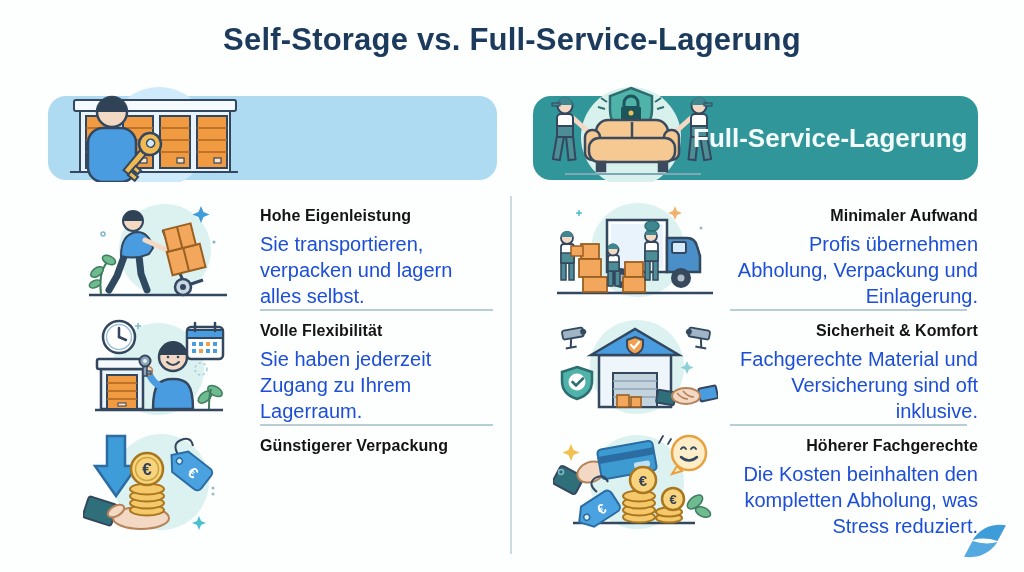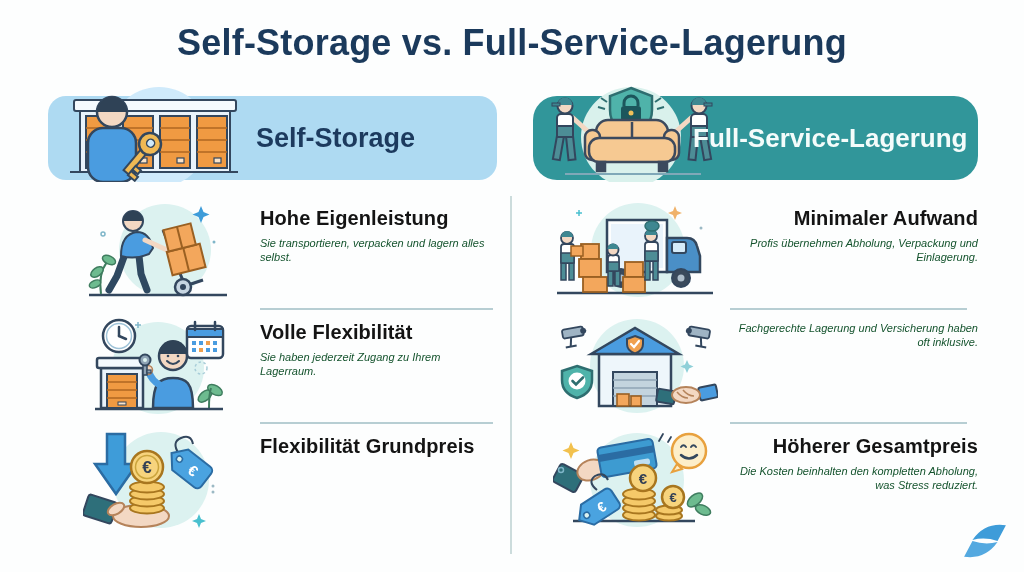--- a/index.html
+++ b/index.html
@@ -1,40 +1,40 @@
 <!DOCTYPE html>
 <html><head>
 <meta charset="utf-8">
 <style>
   html,body { margin:0; padding:0; background:#ffffff; }
   .page { position:relative; width:1024px; height:572px; background:#fdfefe;
           font-family:"Liberation Sans", sans-serif; overflow:hidden; }
   .title { position:absolute; top:22px; left:0; width:100%; margin:0; text-align:center;
-           font-size:36px; font-weight:700; color:#1b3a5c; letter-spacing:.2px; }
+           font-size:31px; font-weight:700; color:#1b3a5c; letter-spacing:.2px; }
   .col { position:absolute; top:96px; }
   .col-left  { left:48px;  width:449px; }
   .col-right { left:533px; width:445px; }
   .hdr { position:relative; height:84px; border-radius:18px; }
   .hdr-left  { background:#aedaf2; }
-  .hdr-right { background:#31969a;border-radius:24px; }
+  .hdr-right { background:#31969a; }
   .hdr-art { position:absolute; left:6px; top:-14px; width:190px; height:100px; }
   .hdr-label { position:absolute; top:0; height:84px; display:flex; align-items:center; font-weight:700; }
   .hdr-label-left  { left:208px; font-size:27px; color:#1c3a5e; }
   .hdr-label-right { left:160px; font-size:26px; color:#f4fcfb; }
   .rows { margin-top:16px; }
   .row { display:flex; min-height:112px; }
   .row-3 { min-height:126px; }
   .row-icon { flex:0 0 auto; display:flex; justify-content:center; padding-left:8px; }
   .col-left  .row-icon { width:204px; }
   .col-right .row-icon { width:189px; }
   .row-text { padding-top:11px; }
   .col-left  .row-text { width:237px; }
   .col-right .row-text { width:248px;text-align:right; }
-  .row-title { margin:0 0 6px; font-size:20px; font-weight:700; color:#141414; letter-spacing:.1px; }
-  .row-desc  { margin:0; font-size:11px; line-height:1.3; color:#14532d;font-style:italic; }
+  .row-title { margin:0 0 6px; font-size:16px; font-weight:700; color:#141414; letter-spacing:.1px; }
+  .row-desc  { margin:0; font-size:20px; line-height:1.3; color:#1d4ed8; }
   .divider { border-top:2px solid #b7ced3; }
   .col-left  .divider { margin-left:212px; width:233px; }
   .col-right .divider { margin-left:197px; width:237px; }
   .v-divider { position:absolute; left:510px; top:196px; width:2px; height:358px; background:#ccdcdc; }
   .logo { position:absolute; right:16px; bottom:8px; width:46px; height:46px; }
   svg { display:block; }
   svg text { font-family:"Liberation Sans", sans-serif; font-weight:bold; }
 </style>
 </head>
 <body>
@@ -82,21 +82,20 @@
           <path d="M43 30 a15 15 0 0 1 30 0 z" fill="#2f4256"></path>
           <g transform="translate(96,62) rotate(40)">
             <rect x="-3.5" y="9" width="7" height="28" fill="#f0b954" stroke="#33475e" stroke-width="2"></rect>
             <rect x="3" y="26" width="7" height="5" fill="#f0b954" stroke="#33475e" stroke-width="2"></rect>
             <rect x="3" y="33" width="9" height="5" fill="#f0b954" stroke="#33475e" stroke-width="2"></rect>
             <circle cx="0" cy="0" r="11" fill="#f0b954" stroke="#33475e" stroke-width="2.5"></circle>
             <circle cx="0" cy="-1" r="4" fill="#cfeafb" stroke="#33475e" stroke-width="1.5"></circle>
           </g>
         </svg>
       </div>
-      <div class="hdr-label hdr-label-left">Self-Storage</div>
     </header>
 
     <div class="rows">
 
       <div class="row">
         <div class="row-icon">
           <svg viewBox="0 0 150 108" width="150" height="108">
             <circle cx="82" cy="54" r="46" fill="#dcf2f0"></circle>
             <line x1="6" y1="99" x2="144" y2="99" stroke="#33475e" stroke-width="2.5"></line>
             <path d="M18 98 C16 84 18 74 24 66" fill="none" stroke="#3f7d5f" stroke-width="2"></path>
@@ -217,21 +216,21 @@
             </g>
             <circle cx="64" cy="43" r="16" fill="#f7d47d" stroke="#a8761f" stroke-width="2.5"></circle>
             <circle cx="64" cy="43" r="11.5" fill="none" stroke="#caa43c" stroke-width="1.5"></circle>
             <text x="64" y="49" font-size="17" fill="#334055" text-anchor="middle">€</text>
             <path d="M116 90 l2 5 5 2 -5 2 -2 5 -2 -5 -5 -2 5 -2 z" fill="#49c0cf"></path>
             <circle cx="130" cy="62" r="1.5" fill="#9bb9c4"></circle>
               <circle cx="130" cy="68" r="1.5" fill="#9bb9c4"></circle>
           </svg>
         </div>
         <div class="row-text">
-          <h3 class="row-title">Flexibilität Grundpreis</h3>
+          <h3 class="row-title">Günstigerer Verpackung</h3>
         </div>
       </div>
     </div>
   </section>
 
   <section class="col col-right">
     <header class="hdr hdr-right">
       <div class="hdr-art">
         <svg viewBox="0 0 190 100" width="190" height="100">
           <circle cx="92" cy="55" r="50" fill="#d9f1ec"></circle>
@@ -376,21 +375,22 @@
             <g transform="translate(106,72)">
               <rect x="-2" y="8" width="18" height="13" rx="2" transform="rotate(10 7 14)" fill="#2e6f7a" stroke="#33475e" stroke-width="2"></rect>
               <rect x="40" y="4" width="18" height="13" rx="2" transform="rotate(-12 49 10)" fill="#4a9ce0" stroke="#33475e" stroke-width="2"></rect>
               <ellipse cx="27" cy="13" rx="14" ry="8" fill="#f3d8c3" stroke="#b5835a" stroke-width="2"></ellipse>
               <path d="M18 10 q5 6 11 6 M24 8 q5 6 11 6" fill="none" stroke="#b5835a" stroke-width="1.5"></path>
             </g>
             <path d="M134 50 l2 4.5 4.5 2 -4.5 2 -2 4.5 -2 -4.5 -4.5 -2 4.5 -2 z" fill="#8fd0d8"></path>
           </svg>
         </div>
         <div class="row-text">
-          <p class="row-desc">Fachgerechte Lagerung und Versicherung haben oft inklusive.</p>
+          <h3 class="row-title">Sicherheit &amp; Komfort</h3>
+          <p class="row-desc">Fachgerechte Material und Versicherung sind oft inklusive.</p>
         </div>
       </div>
       <div class="divider"></div>
 
       <div class="row row-3">
         <div class="row-icon">
           <svg viewBox="0 0 165 108" width="165" height="108">
             <circle cx="84" cy="56" r="47" fill="#dcf2f0"></circle>
             <line x1="20" y1="97" x2="142" y2="97" stroke="#33475e" stroke-width="2.5"></line>
             <rect x="2" y="44" width="26" height="20" rx="3" transform="rotate(28 15 54)" fill="#2e6f7a" stroke="#33475e" stroke-width="2"></rect>
@@ -425,21 +425,21 @@
             <text x="120" y="78" font-size="13" fill="#334055" text-anchor="middle">€</text>
             <g fill="#6dbb8f" stroke="#3f7d5f" stroke-width="1.5">
               <ellipse cx="142" cy="76" rx="9" ry="5" transform="rotate(-40 142 76)"></ellipse>
               <ellipse cx="150" cy="86" rx="8" ry="4.5" transform="rotate(25 150 86)"></ellipse>
             </g>
             <path d="M18 18 l2.5 6 6 2.5 -6 2.5 -2.5 6 -2.5 -6 -6 -2.5 6 -2.5 z" fill="#f2c14e"></path>
             <circle cx="8" cy="46" r="2.5" fill="none" stroke="#7fb6c9" stroke-width="1.5"></circle>
           </svg>
         </div>
         <div class="row-text">
-          <h3 class="row-title">Höherer Gesamtpreis</h3>
+          <h3 class="row-title">Höherer Fachgerechte</h3>
           <p class="row-desc">Die Kosten beinhalten den kompletten Abholung, was Stress reduziert.</p>
         </div>
       </div>
     </div>
   </section>
 
   <div class="logo">
     <svg viewBox="0 0 44 44" width="46" height="46">
       <path d="M10 21 Q22 4 42 7 L34 22 Q22 18 10 21 Z" fill="#3e9cd9"></path>
       <path d="M34 23 Q22 40 2 37 L10 22 Q22 26 34 23 Z" fill="#54a9e0"></path>

